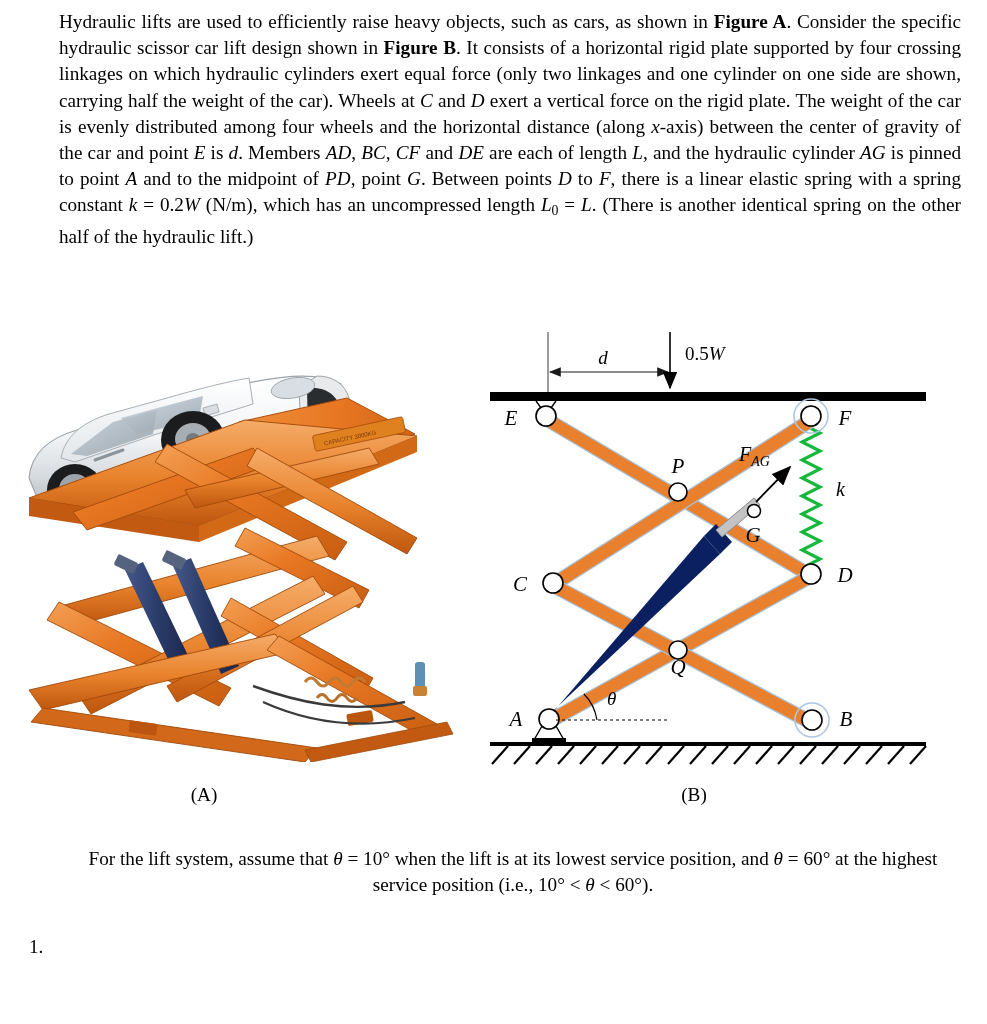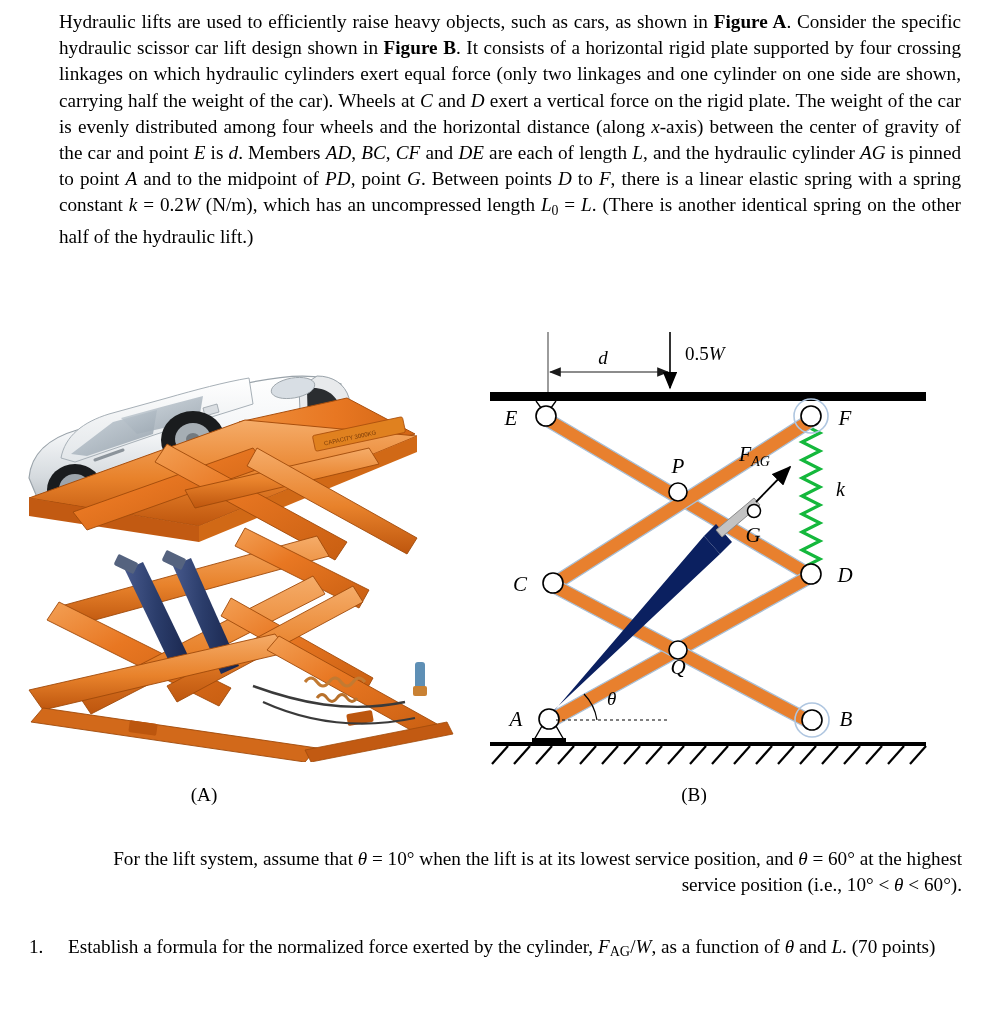--- a/index.html
+++ b/index.html
@@ -35,21 +35,21 @@
   }
   #intro-paragraph {
     left: 50px;
     top: 9px;
     width: 902px;
   }
   #assumption-paragraph {
     left: 55px;
     top: 846px;
     width: 898px;
-    text-align: right;
+    text-align: center;
   }
   .q-list {
     position: absolute;
     left: 16px;
     top: 934px;
     width: 940px;
     margin: 0;
     padding: 0;
     list-style: none;
     font-size: 19.2px;
@@ -390,17 +390,16 @@
   </div>
 
   <div class="fig-caption" id="caption-a">(A)</div>
   <div class="fig-caption" id="caption-b">(B)</div>
 
   <div class="para" id="assumption-paragraph"><span>For the lift system, assume that </span><i>θ</i><span> = 10° when the lift is at its lowest service position, and </span><i>θ</i><span> = 60° at the highest service position (i.e., 10° &lt; </span><i>θ</i><span> &lt; 60°).</span></div>
 
   <ol class="q-list">
     <li class="q-item">
       <span class="q-num">1.</span>
-      <span><span>Establish a formula for the normalized force exerted by the cylinder, </span><i>F</i><span class="smallcapsub">AG</span><span>/</span><i>W</i><span>, as a function of </span><i>θ</i><span> and </span><i>L</i><span>. (70 points)</span></span>
     </li>
   </ol>
 
 </div>
 
 </body></html>

